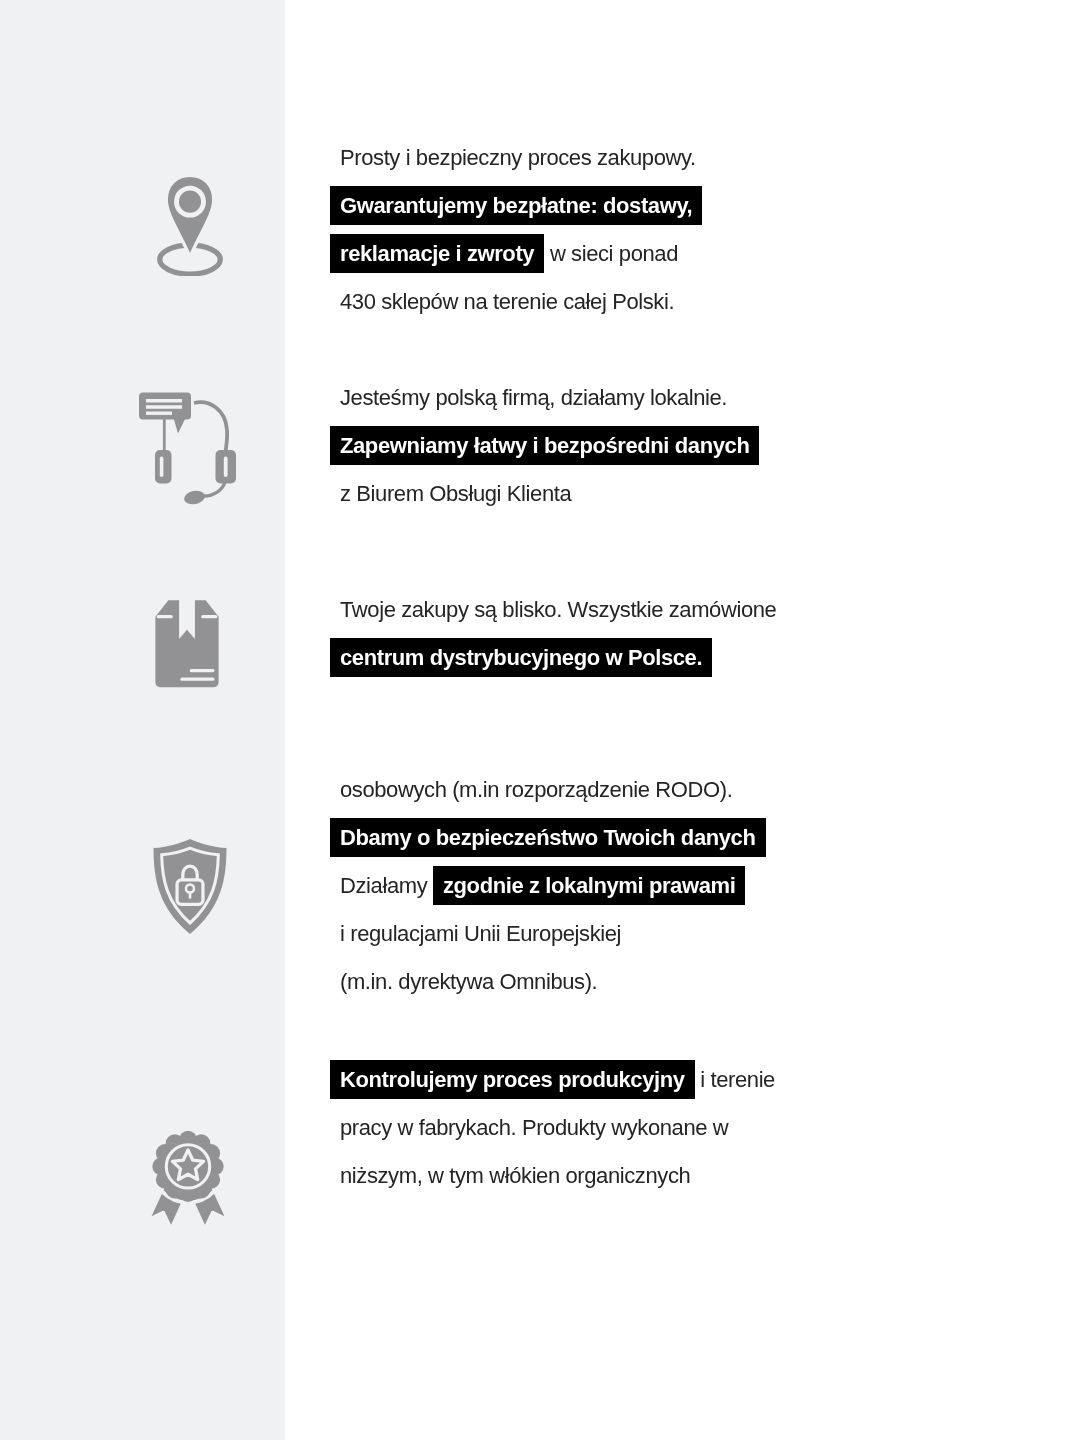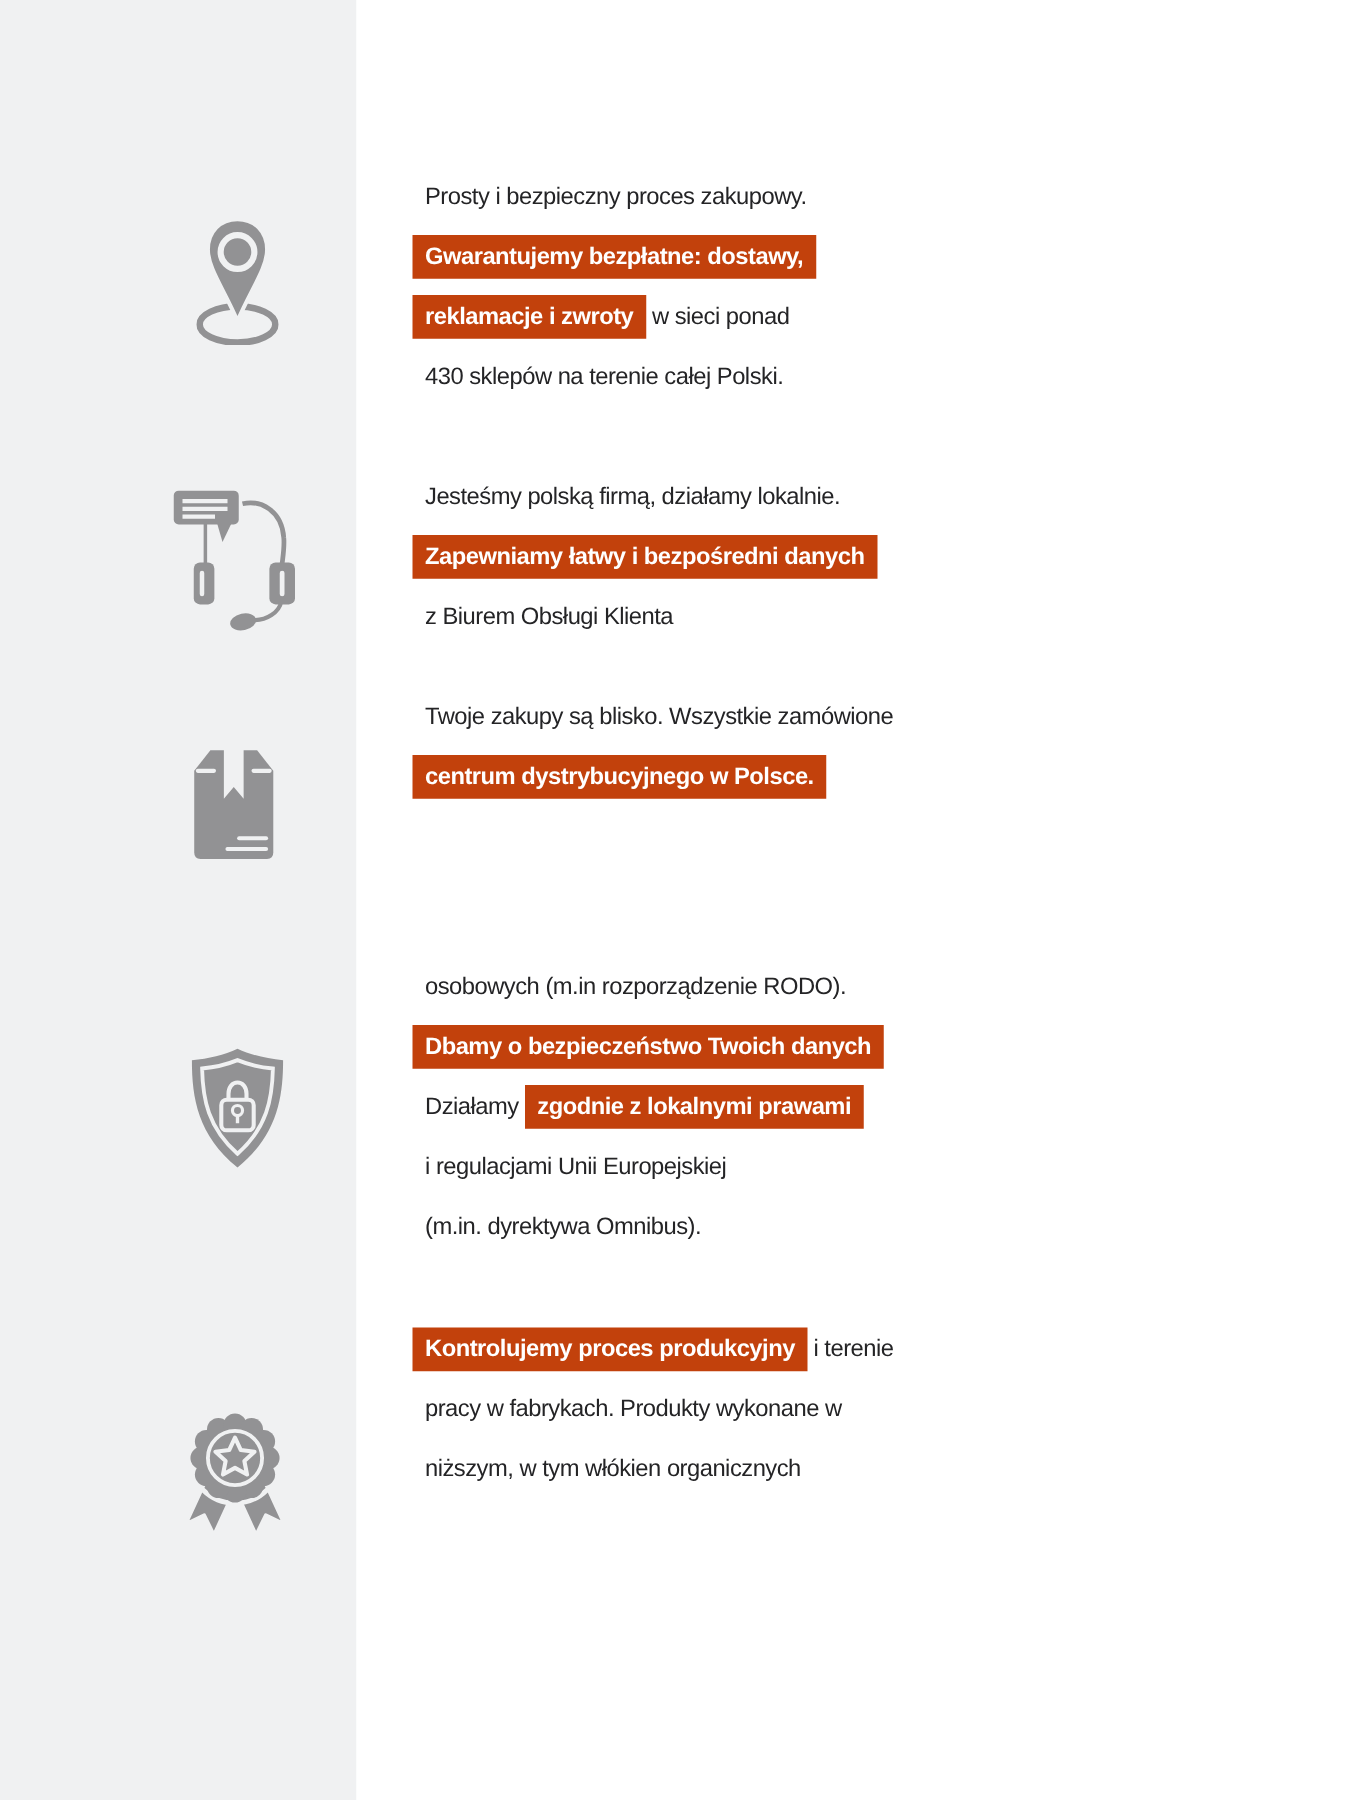--- a/index.html
+++ b/index.html
@@ -25,35 +25,35 @@
   .icon-shield   { left: 142px; top: 835px; width: 96px;  height: 103px; }
   .icon-award    { left: 135px; top: 1120px; width: 106px; height: 114px; }
   .icon-wrap svg { display: block; width: 100%; height: 100%; }
 
   
   .block {
     position: absolute; left: 330px; width: 720px;
   }
   .b0 { top: 134px; }
   .b1 { top: 374px; }
-  .b2 { top: 550px; }
+  .b2 { top: 586px; }
   .b3 { top: 766px; }
   .b4 { top: 1056px; }
   .line {
     line-height: 48px;
     height: 48px;
     white-space: nowrap;
     padding-left: 10px;
-    font-size: 19px;
+    font-size: 22px;
     letter-spacing: -0.4px;
     color: #242426;
   }
   .reg { color: #242426; }
   .hl {
-    background: #c2410c;
+    background: #000000;
     color: #ffffff;
     font-weight: 700;
     padding: 7px 10px;
   }
   .hl-first { margin-left: -10px; }
 </style>
 </head>
 <body>
 
 <div class="page">

